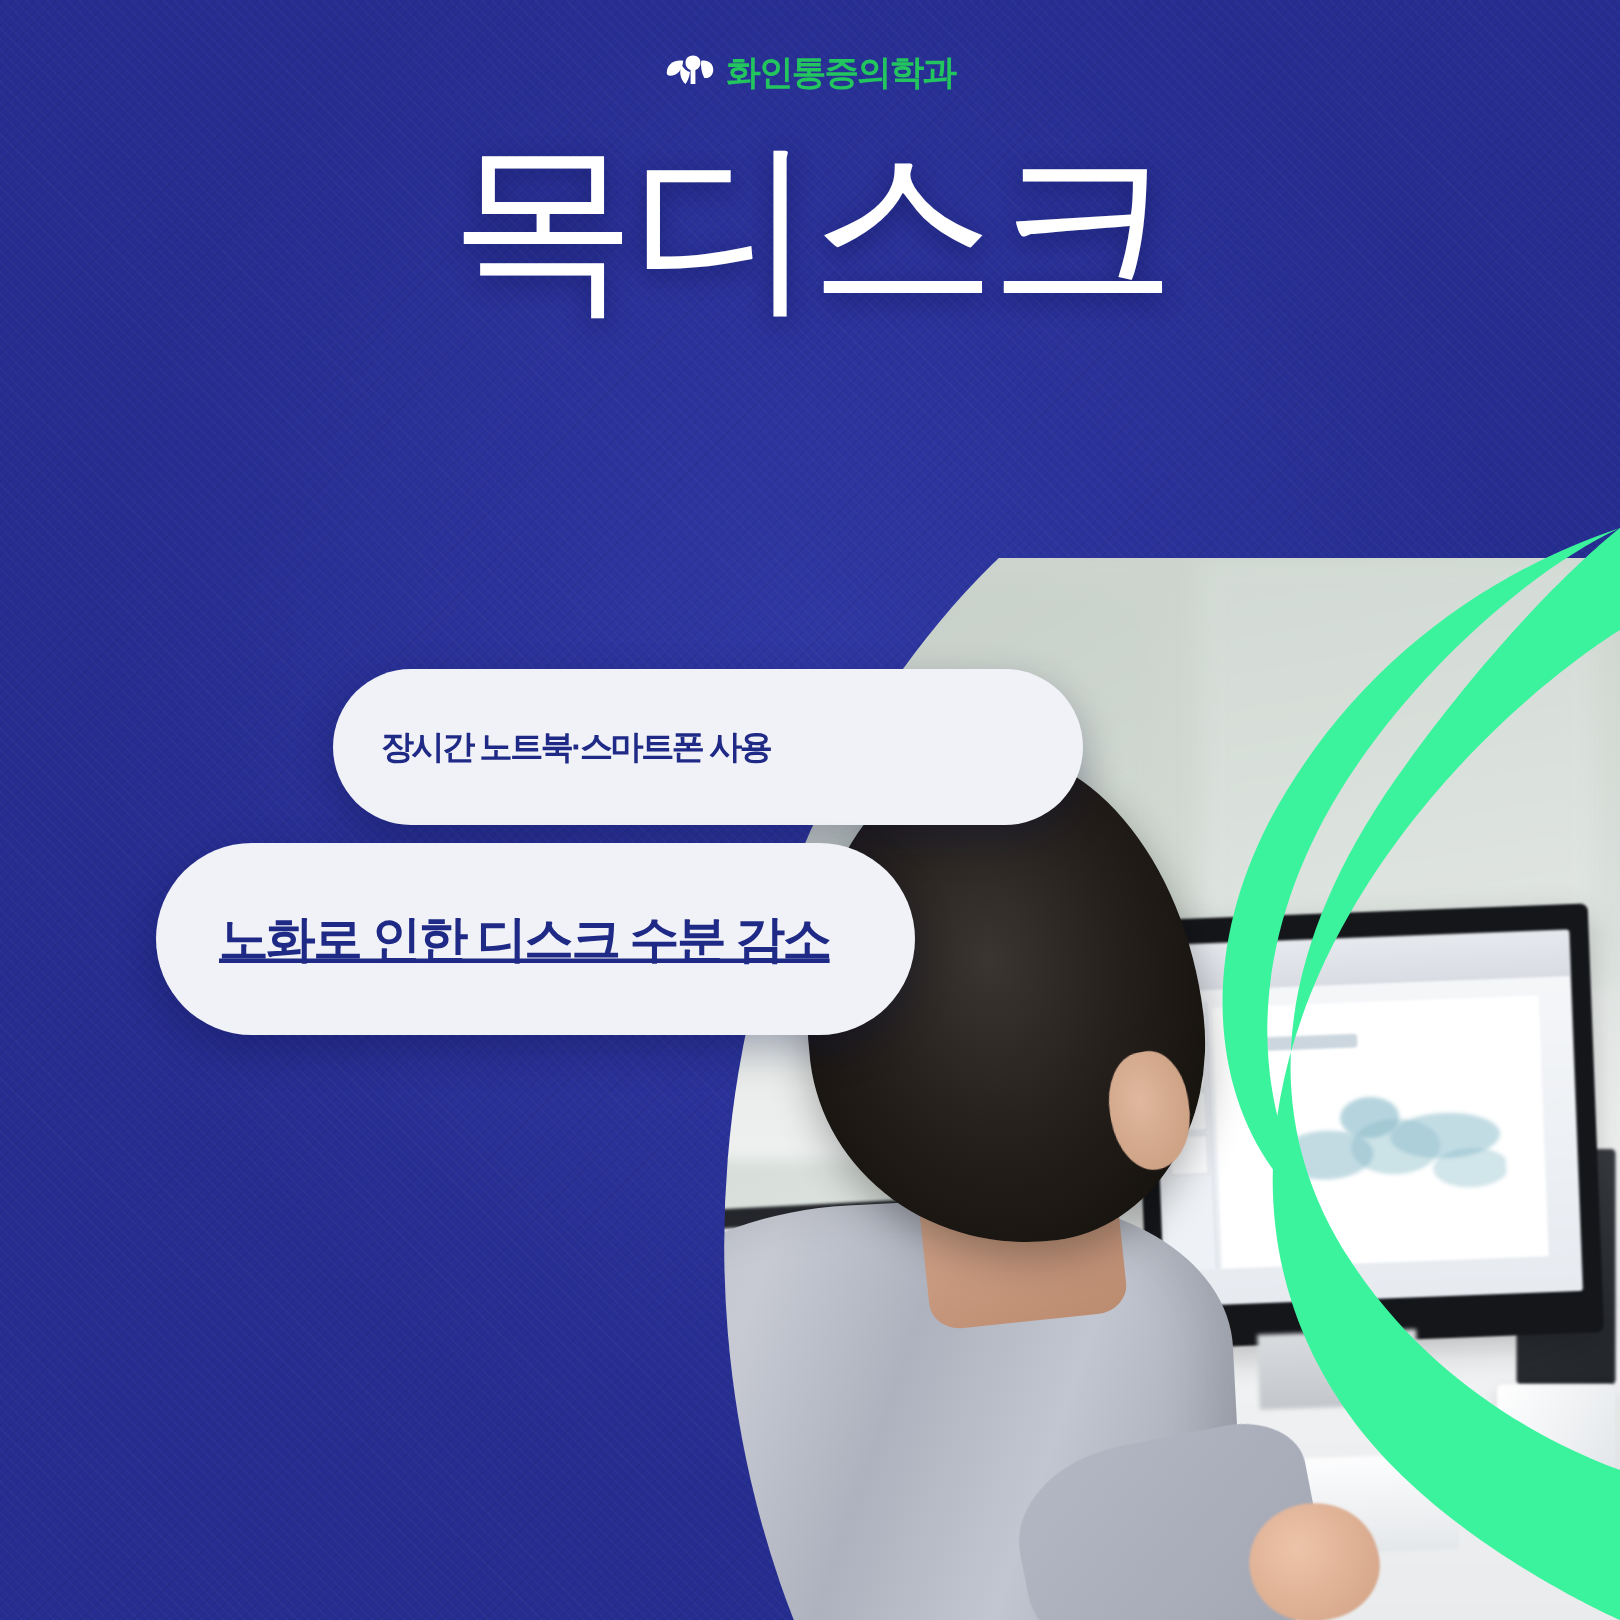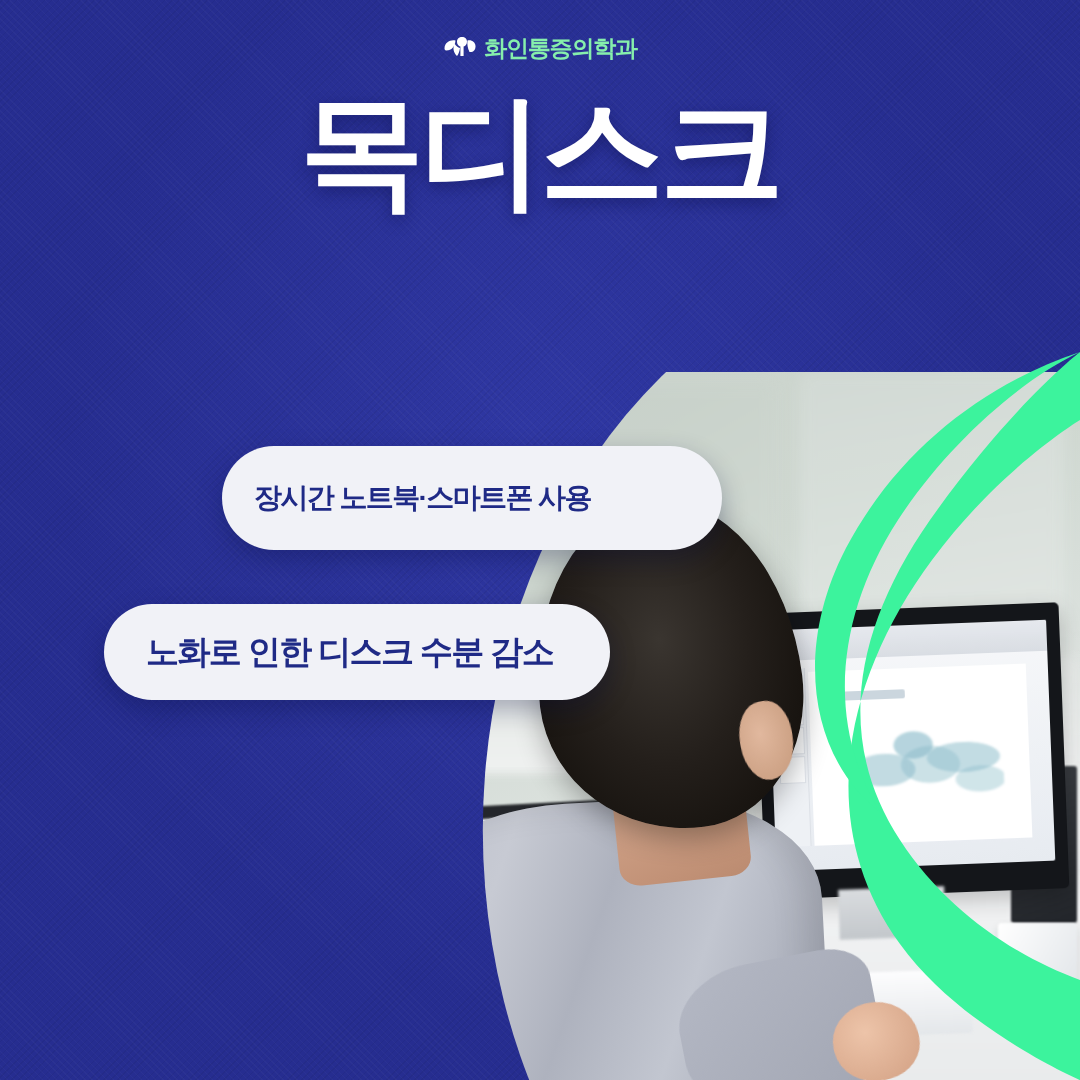--- a/index.html
+++ b/index.html
@@ -26,28 +26,28 @@
     background:radial-gradient(ellipse at 50% 42%, rgba(60,70,190,.42) 0%, rgba(38,45,144,0) 62%);
   }
 
   
   .logo{
     position:absolute;top:34px;left:0;width:1080px;
     display:flex;align-items:center;justify-content:center;gap:7px;z-index:40;
   }
   .logo-mark{width:34px;height:28px;display:block;}
   .logo-text{
-    color:#86efac;font-size:23px;font-weight:700;letter-spacing:-1.2px;
+    color:#22c55e;font-size:23px;font-weight:700;letter-spacing:-1.2px;
     line-height:1;white-space:nowrap;
   }
 
   
   .head{position:absolute;top:88px;left:0;width:1080px;text-align:center;z-index:40;}
   .head-l1{
-    display:block;color:#ffffff;font-size:124px;font-weight:700;
+    display:block;color:#ffffff;font-size:124px;font-weight:400;
     letter-spacing:-4px;line-height:1.02;
     text-shadow:0 5px 16px rgba(10,14,70,.45);
   }
   .head-l2{
     display:block;color:#3cf39d;font-size:124px;font-weight:900;
     letter-spacing:-4px;line-height:1.02;margin-top:2px;
     text-shadow:0 5px 16px rgba(10,14,70,.40);
   }
 
   
@@ -150,22 +150,22 @@
 
   
   .pill{
     position:absolute;z-index:20;display:flex;align-items:center;
     background:#f1f2f7;border-radius:999px;
     box-shadow:0 10px 26px rgba(8,12,60,.30);
     color:#1f2a86;font-weight:800;white-space:nowrap;
   }
   .pill span{display:block;}
   .pill-1{left:222px;top:446px;width:500px;height:104px;}
-  .pill-1 span{margin-left:32px;font-size:28px;letter-spacing:-1.6px;}
-  .pill-2{left:104px;top:604px;width:506px;height:96px;}
+  .pill-1 span{margin-left:32px;font-size:22px;letter-spacing:-1.6px;}
+  .pill-2{left:104px;top:562px;width:506px;height:128px;text-decoration:underline;}
   .pill-2 span{margin-left:42px;font-size:33px;letter-spacing:-1.6px;}
   .pill-3{left:58px;top:746px;width:502px;height:104px;}
   .pill-3 span{margin-left:42px;font-size:33px;letter-spacing:-1.6px;}
   .pill-4{left:232px;top:886px;width:460px;height:104px;}
   .pill-4 span{margin-left:58px;font-size:33px;letter-spacing:-1.6px;}
 </style>
 </head>
 <body>
 
 <div class="card">

